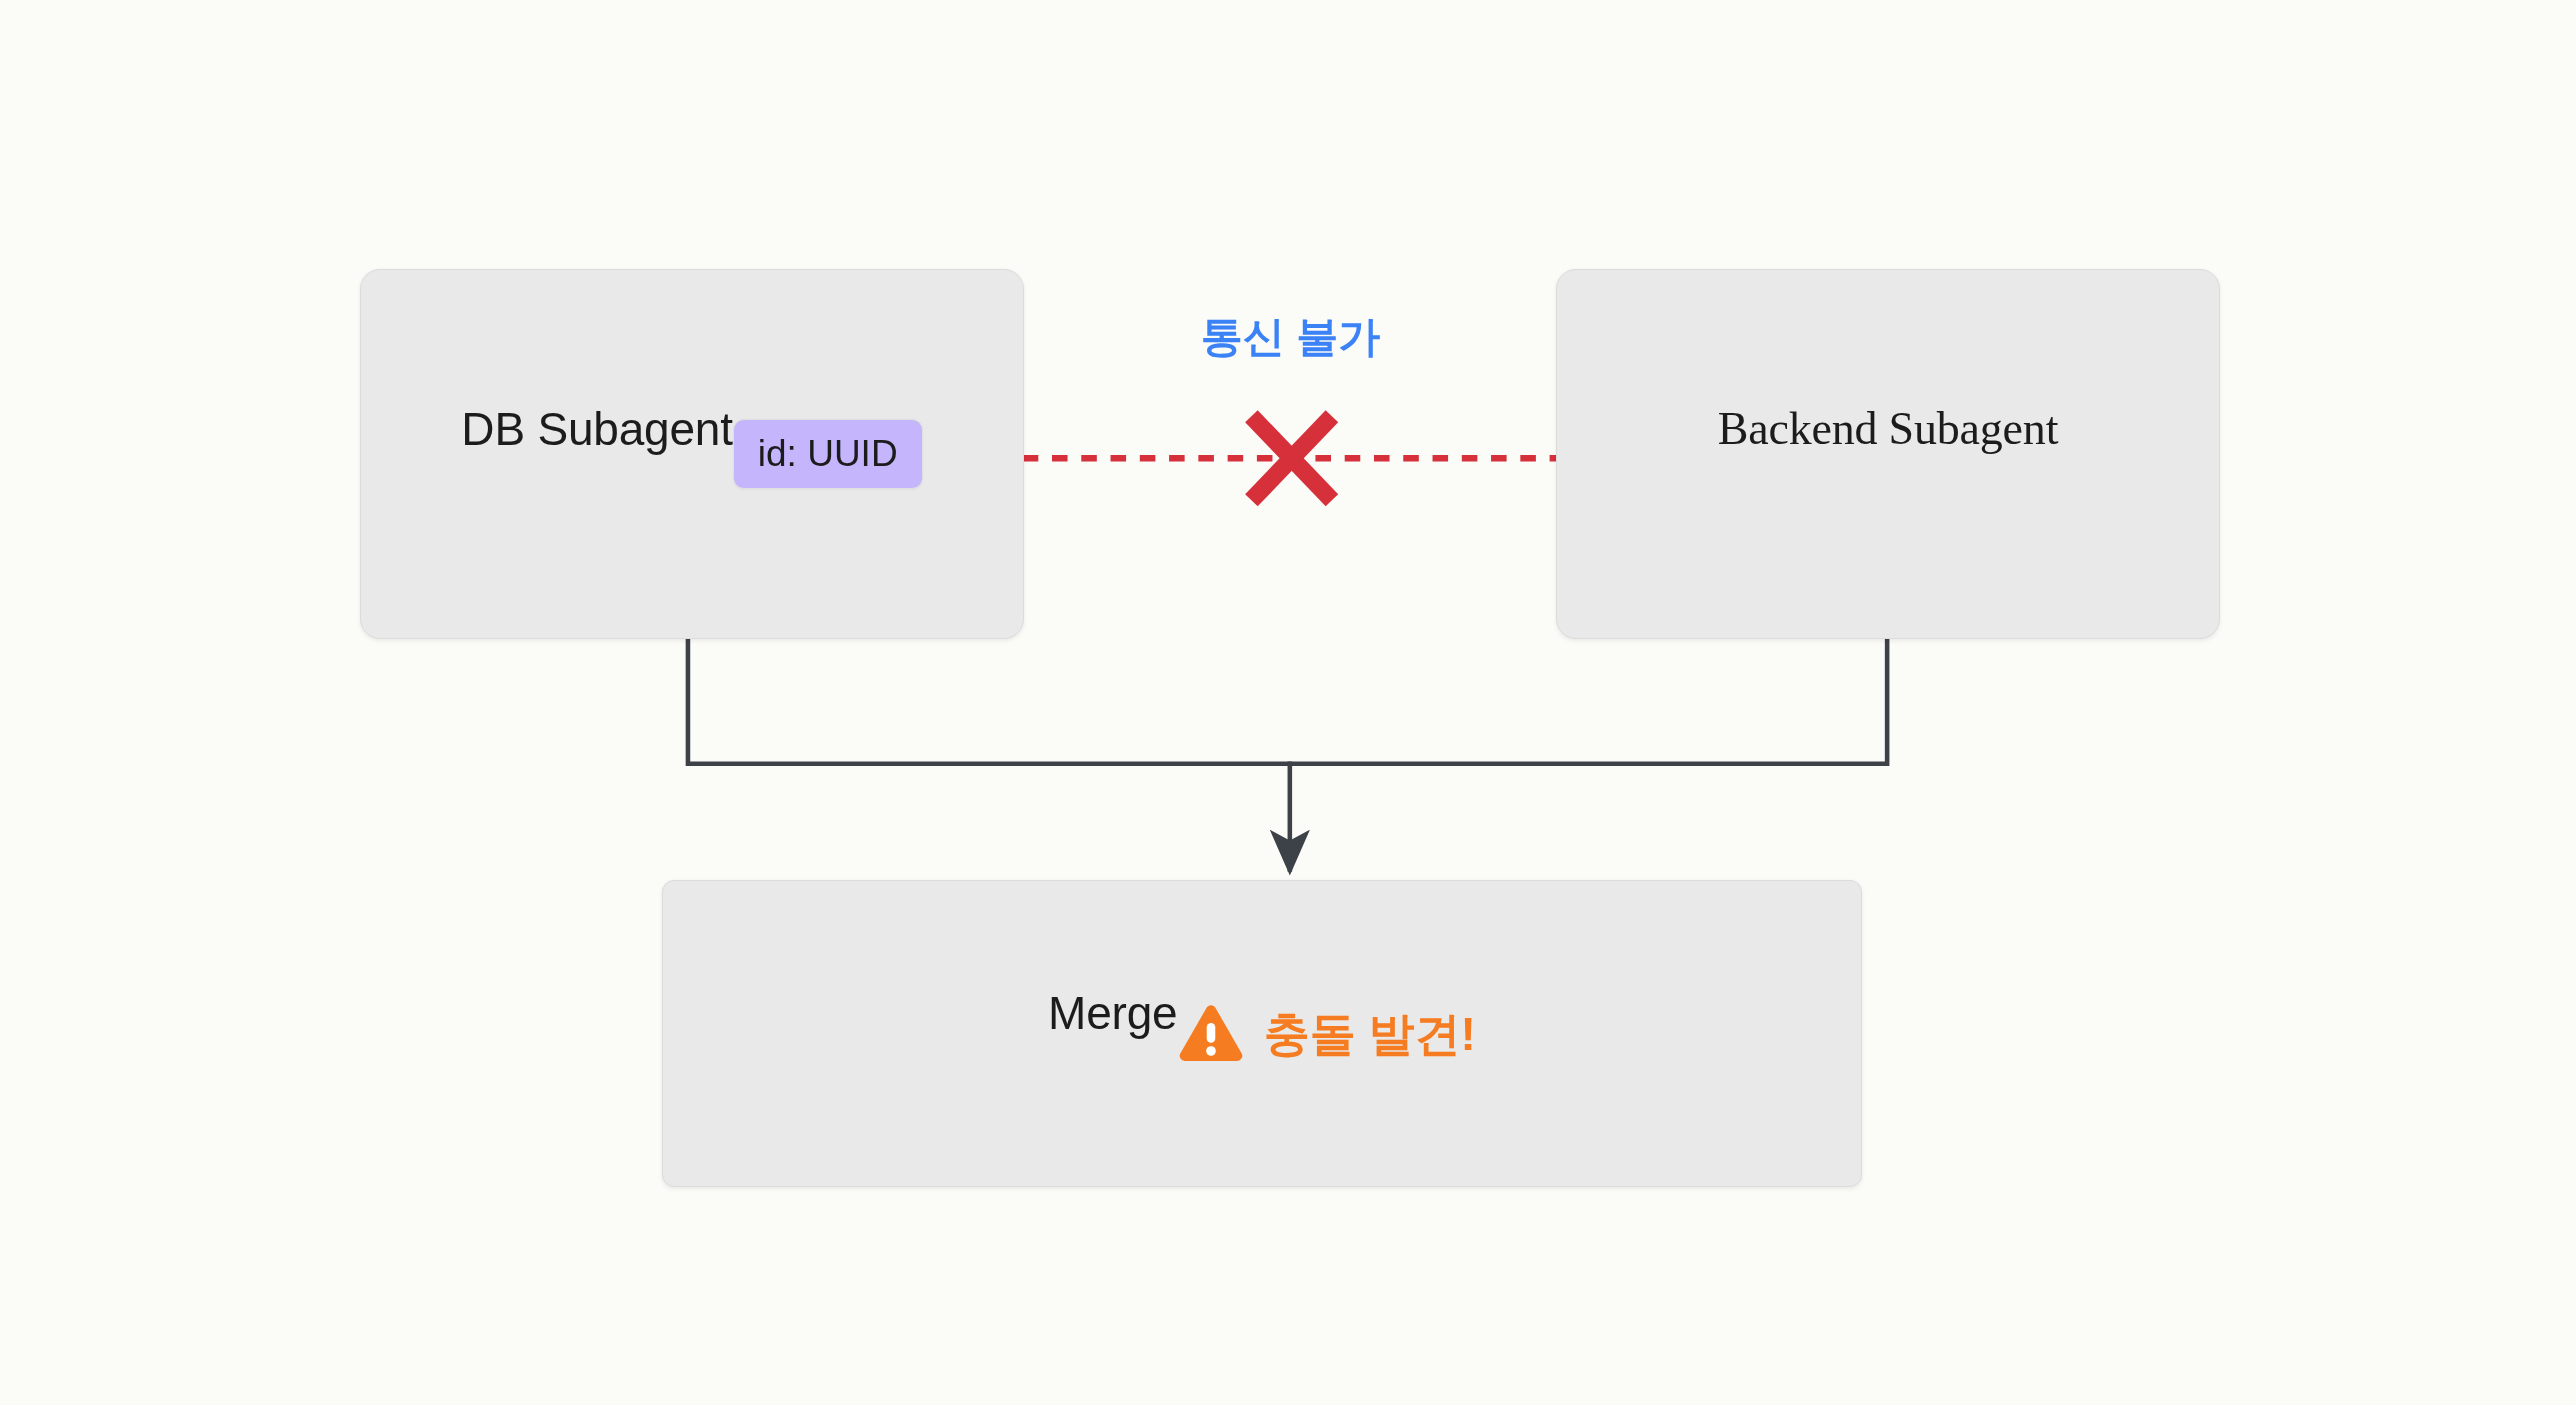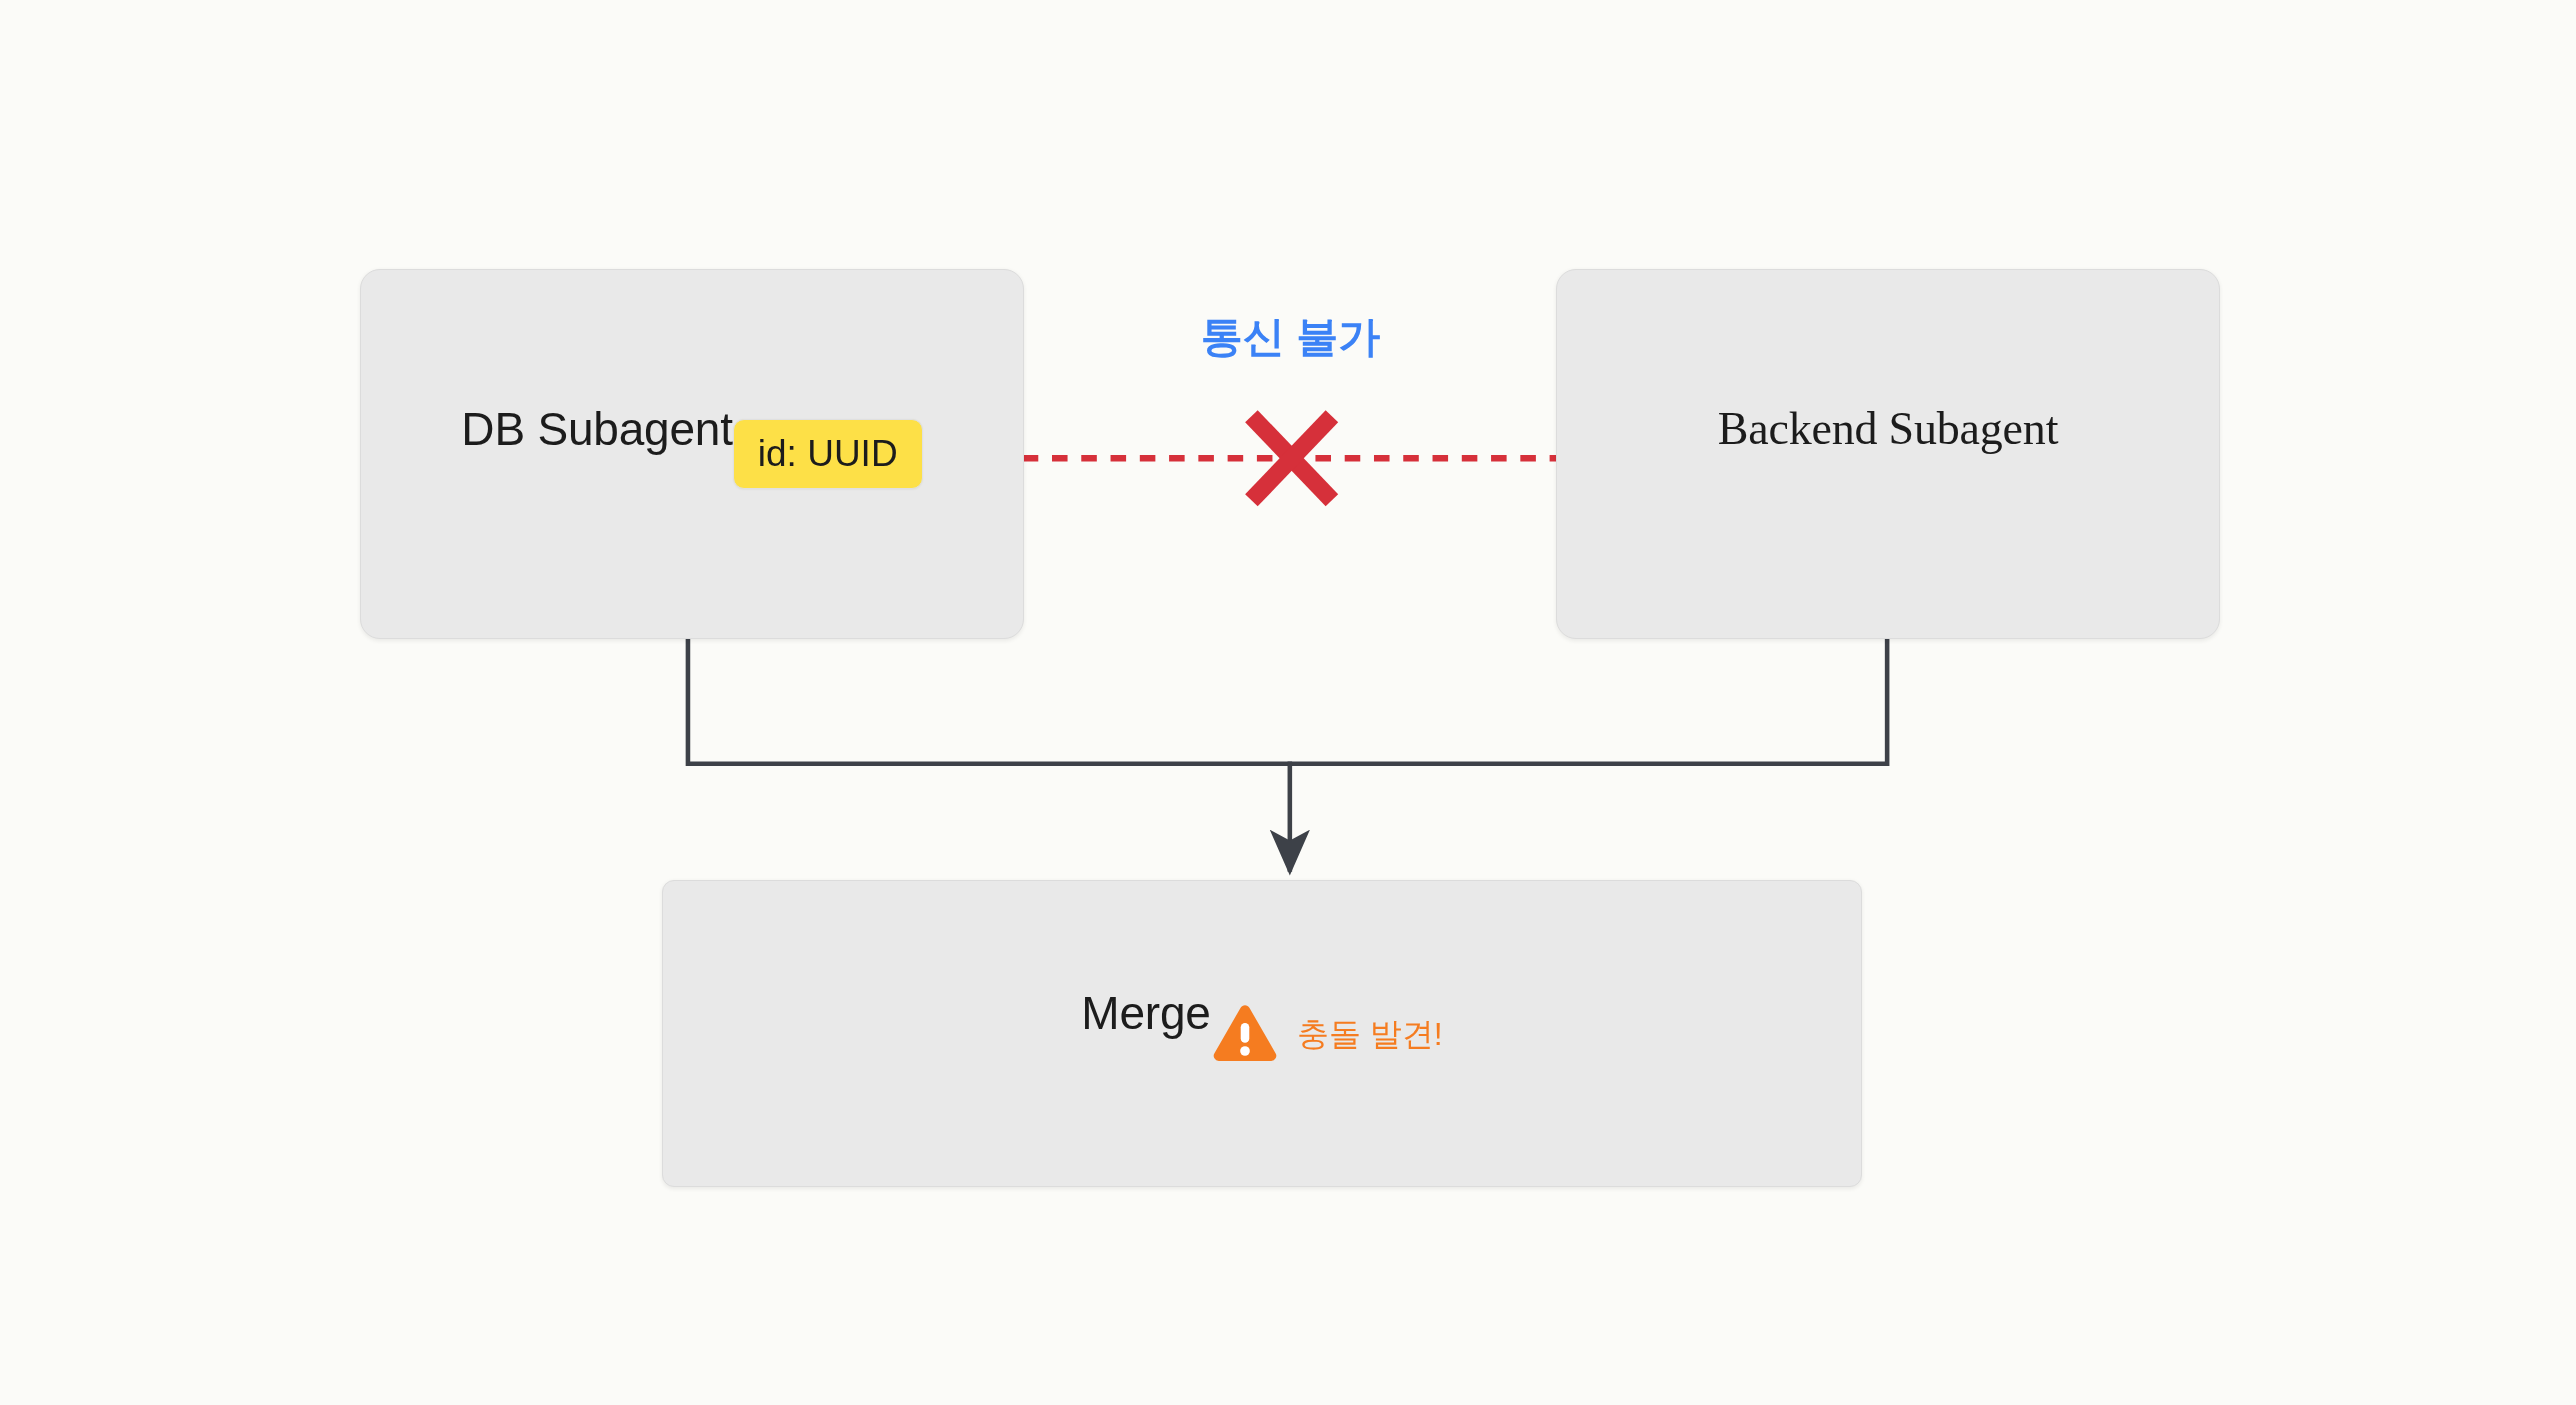--- a/index.html
+++ b/index.html
@@ -48,21 +48,21 @@
     font-size: 46px;
     color: #1c1c1c;
     letter-spacing: -0.2px;
     line-height: 1.1;
     white-space: nowrap;
   }
 
   
   .field-chip {
     box-sizing: border-box;
-    background: #fde047;
+    background: #c4b5fd;
     border: 1.8px solid #e0e0e0;
     border-radius: 11px;
     padding: 12.8px 24px;
     font-size: 37px;
     color: #1c1c1c;
     white-space: nowrap;
     box-shadow: 0 0.9px 1.8px rgba(0,0,0,0.04);
   }
 
   
@@ -96,22 +96,22 @@
     align-items: center;
     gap: 18.3px;
   }
   .warn-icon {
     width: 68px;
     height: 62px;
     display: block;
     flex: 0 0 auto;
   }
   .conflict-label {
-    font-size: 32px;
-    font-weight: normal;
+    font-size: 46px;
+    font-weight: bold;
     color: #F57C20;
     white-space: nowrap;
     line-height: 1;
   }
 
   
   .blocked-label {
     position: absolute;
     left: 1023px;
     top: 316px;

